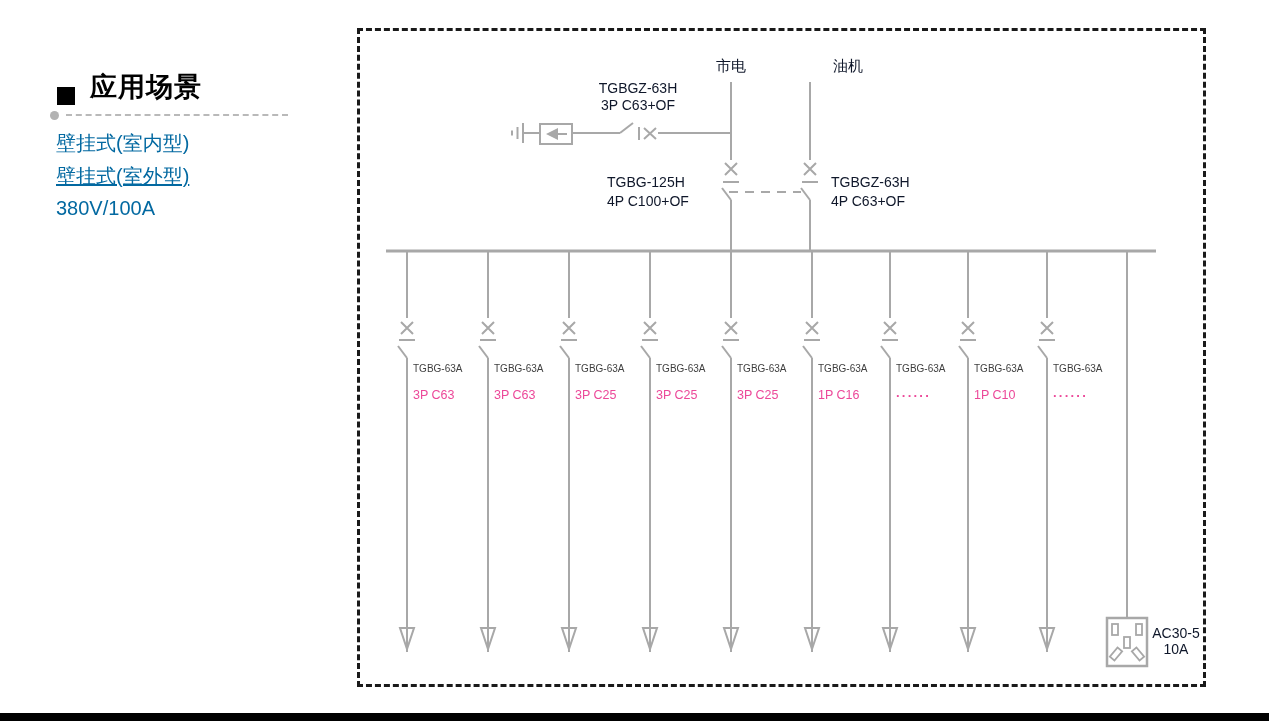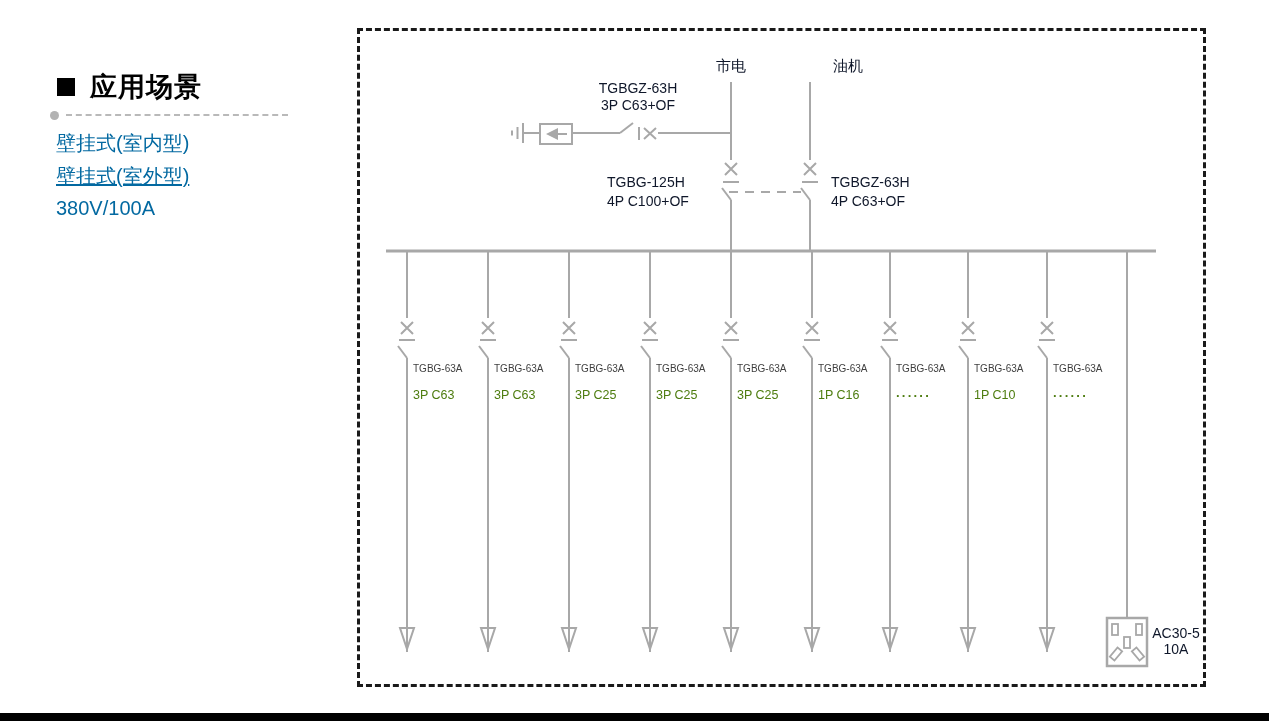--- a/index.html
+++ b/index.html
@@ -6,21 +6,21 @@
   #stage{
     position:relative;
     width:1269px;height:721px;
     background:#ffffff;
     overflow:hidden;
     font-family:"Liberation Sans", sans-serif;
     color:#1a1a1a;
   }
   
   #sidebar{position:absolute;left:0;top:0;width:340px;height:400px;}
-  .heading{position:absolute;left:57px;top:69px;display:flex;align-items:center;}
+  .heading{position:absolute;left:57px;top:69px;display:flex;align-items:flex-end;}
   .heading .sq{display:inline-block;width:18px;height:18px;background:#000;margin-right:15px;}
   .heading .htext{font-size:27px;font-weight:700;color:#000;letter-spacing:1px;}
   .divider{position:absolute;left:66px;top:114px;width:222px;border-top:2px dashed #b9b9b9;}
   .divider-dot{position:absolute;left:50px;top:111px;width:9px;height:9px;border-radius:50%;background:#b3b3b3;}
   .side-item{position:absolute;left:56px;font-size:20px;color:#0369a1;}
   #side-item-0{top:130px;}
   #side-item-1{top:163px;text-decoration:underline;}
   #side-item-2{top:197px;}
   
   #diagram-box{
@@ -33,21 +33,21 @@
   
   .dlabel{position:absolute;color:#0f172a;white-space:nowrap;}
   .src-label{font-size:15px;transform:translateX(-50%);}
   #label-mains{left:731px;top:57px;}
   #label-generator{left:848px;top:57px;}
   #label-spd{left:566px;top:80px;width:144px;text-align:center;font-size:14px;line-height:17px;}
   #label-main-breaker{left:607px;top:173px;font-size:14px;line-height:19px;}
   #label-gen-breaker{left:831px;top:173px;font-size:14px;line-height:19px;}
   .branch-label{position:absolute;top:361px;}
   .b-model{font-size:10px;line-height:15px;margin-bottom:6px;color:#3f3f3f;}
-  .b-spec{font-size:12.5px;line-height:15px;color:#4d7c0f;margin-top:12px;}
+  .b-spec{font-size:12.5px;line-height:15px;color:#ec4899;margin-top:12px;}
   .b-spec.dots{font-weight:700;letter-spacing:1.5px;font-size:13px;}
   #label-socket{left:1149px;top:625px;width:54px;text-align:center;font-size:14px;line-height:16px;}
 </style>
 </head>
 <body>
 
 <div id="stage">
 
   <div id="sidebar">
     <div class="heading">

